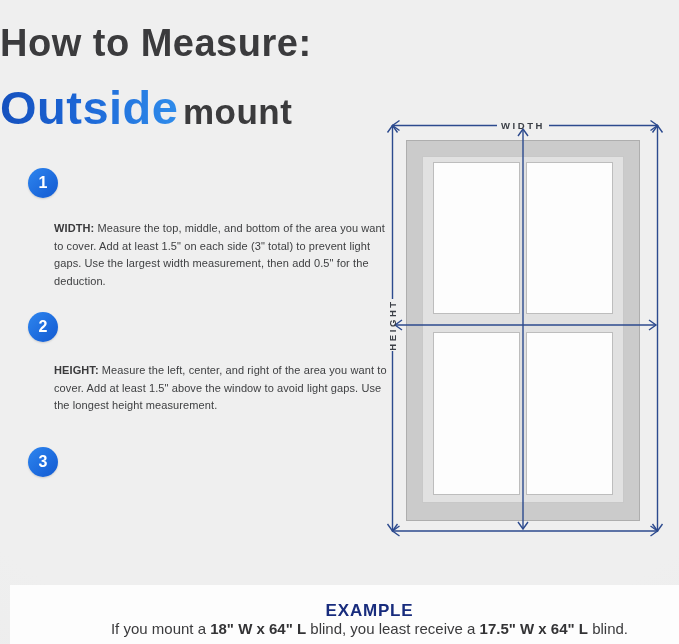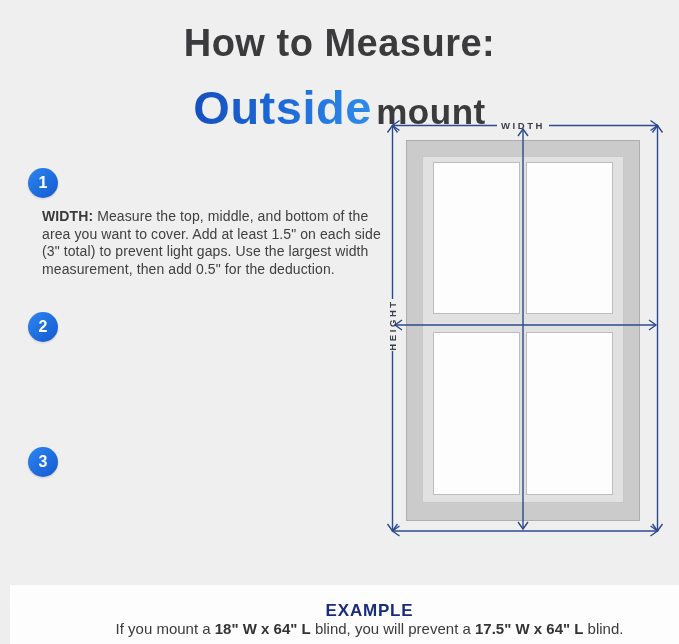--- a/index.html
+++ b/index.html
@@ -3,21 +3,21 @@
 <meta charset="utf-8">
 <style>
   html,body{margin:0;padding:0;}
   body{font-family:"Liberation Sans","DejaVu Sans",sans-serif;}
   .canvas{
     position:relative;width:679px;height:644px;overflow:hidden;
     background:radial-gradient(130% 110% at 50% 42%, #efefef 55%, #e8e9e9 100%);
   }
 
   
-  .title-block{position:absolute;top:24px;left:0;width:679px;text-align:center;line-height:1.05;}
+  .title-block{position:absolute;top:24px;left:0;width:679px;line-height:1.05;}
   .title-line1{font-size:38px;font-weight:600;color:#3b3b3d;letter-spacing:.5px;}
   .title-line2{margin-top:19px;}
   .title-highlight{
     font-size:47px;font-weight:700;letter-spacing:.5px;
     background:linear-gradient(92deg,#1550bd 0%,#1c66d6 45%,#2f8ceb 100%);
     -webkit-background-clip:text;background-clip:text;color:transparent;
   }
   .title-suffix{font-size:35px;font-weight:600;color:#3b3b3d;letter-spacing:.5px;}
 
   
@@ -25,22 +25,22 @@
     position:absolute;width:30px;height:30px;border-radius:50%;
     background:linear-gradient(135deg,#2e86ef 0%,#1a66da 70%,#155cd0 100%);
     color:#ffffff;font-size:16px;font-weight:700;
     display:flex;align-items:center;justify-content:center;
     box-shadow:0 1px 2px rgba(0,0,0,.15);
   }
   .badge-1{left:28px;top:168px;}
   .badge-2{left:28px;top:312px;}
   .badge-3{left:28px;top:447px;}
   .step-text{
-    position:absolute;left:38px;width:340px;margin:4px;
-    font-size:14px;line-height:17.5px;color:#3f4042;letter-spacing:.1px;
+    position:absolute;left:38px;width:340px;margin:16px;
+    font-size:11px;line-height:17.5px;color:#3f4042;letter-spacing:.1px;
   }
   .step-text strong{font-weight:700;color:#3a3a3c;}
   .step-text-1{top:204px;}
   .step-text-2{top:346px;}
   .step-text-3{top:484px;}
 
   
   .diagram{position:absolute;left:380px;top:112px;width:292px;height:432px;}
   .dim-label{
     font-family:"Liberation Sans","DejaVu Sans",sans-serif;
@@ -71,20 +71,24 @@
     </div>
   </header>
 
   <div class="badge badge-1">1</div>
   <p class="step-text step-text-1">
     <strong>WIDTH:</strong>
     <span>Measure the top, middle, and bottom of the area you want to cover. Add at least 1.5" on each side (3" total) to prevent light gaps. Use the largest width measurement, then add 0.5" for the deduction.</span>
   </p>
 
   <div class="badge badge-2">2</div>
+  <p class="step-text step-text-2">
+    <strong>HEIGHT:</strong>
+    <span>Measure the left, center, and right of the area you want to cover. Add at least 1.5" above the window to avoid light gaps. Use the longest height measurement.</span>
+  </p>
 
   <div class="badge badge-3">3</div>
 
   <div class="diagram">
     <svg width="292" height="432" viewBox="0 0 292 432" xmlns="http://www.w3.org/2000/svg">
 
       <g>
         <rect x="26.5" y="28.5" width="233" height="380" fill="#cbcbcb" stroke="#aeaeae" stroke-width="1"></rect>
         <rect x="42.5" y="44.5" width="201" height="346" fill="#e1e1e1" stroke="#c8c8c8" stroke-width="1"></rect>
         <g fill="#fdfdfd" stroke="#bdbdbd" stroke-width="1">
@@ -128,16 +132,16 @@
         </g>
       </g>
 
       <text class="dim-label" x="143" y="13.5" text-anchor="middle" dominant-baseline="central">WIDTH</text>
       <text class="dim-label" x="12.5" y="213" text-anchor="middle" dominant-baseline="central" transform="rotate(-90 12.5 213)">HEIGHT</text>
     </svg>
   </div>
 
   <footer class="example-strip">
     <div class="example-heading">EXAMPLE</div>
-    <p class="example-line"><span>If you mount a </span><strong>18" W x 64" L</strong><span> blind, you will prevent a </span><strong>17.5" W x 64" L</strong><span> blind.</span></p>
+    <p class="example-line"><span>If you mount a </span><strong>18" W x 64" L</strong><span> blind, you least receive a </span><strong>17.5" W x 64" L</strong><span> blind.</span></p>
   </footer>
 
 </div>
 
 </body></html>

